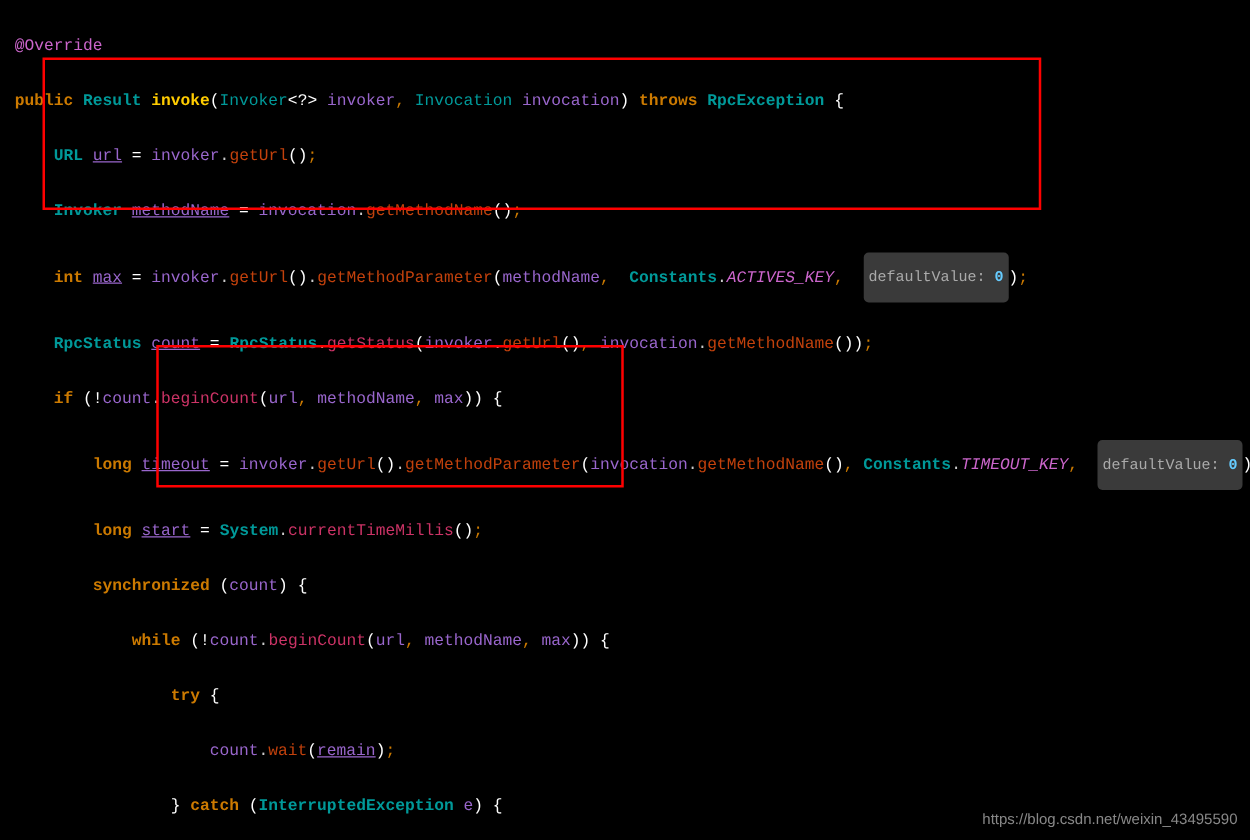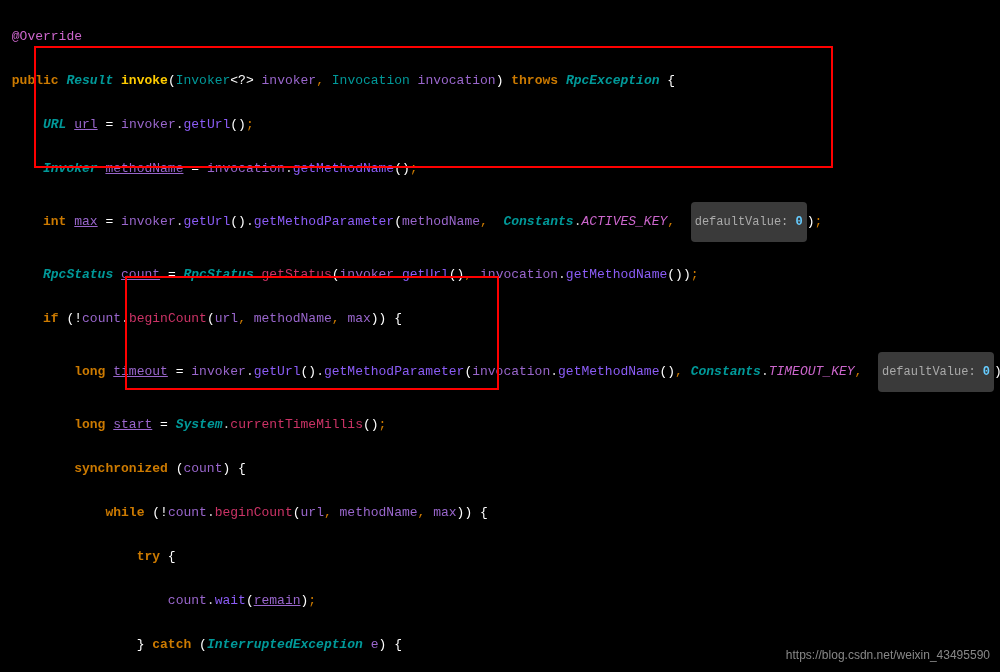--- a/index.html
+++ b/index.html
@@ -15,30 +15,30 @@
     overflow: hidden;
     position: relative;
   }
   .code-container {
     padding: 4px 4px;
     white-space: pre;
     position: relative;
   }
   .annotation   { color: #cc66cc; margin-top: 13px; }
   .keyword      { color: #cc7a00; font-weight: bold; }
-  .type         { color: #009999; font-weight: bold; font-style: italic; }
+  .type         { color: #009999; font-weight: bold; }
   .method-def   { color: #ffcc00; font-weight: bold; }
   .param-type   { color: #009999; }
   .paren        { color: #ffffff; }
   .brace        { color: #ffffff; }
   .punct        { color: #cc7a00; }
   .dot          { color: #cccccc; }
   .var          { color: #9966cc; text-decoration: underline; }
   .var-nou      { color: #9966cc; }
-  .methodcall   { color: #8b5cf6; }
+  .methodcall   { color: #c2410c; }
   .method-hl    { color: #cc3366; font-weight: normal; text-align: right; }
   .const-italic { color: #cc66cc; font-style: italic; text-align: right; }
   .comma        { color: #cc7a00; }
   .num          { color: #66ccff; }
   .op           { color: #ffffff; }
   .excl         { color: #ffffff; }
   
   .hint {
     display: inline-block;
     background: #3a3a3a;

